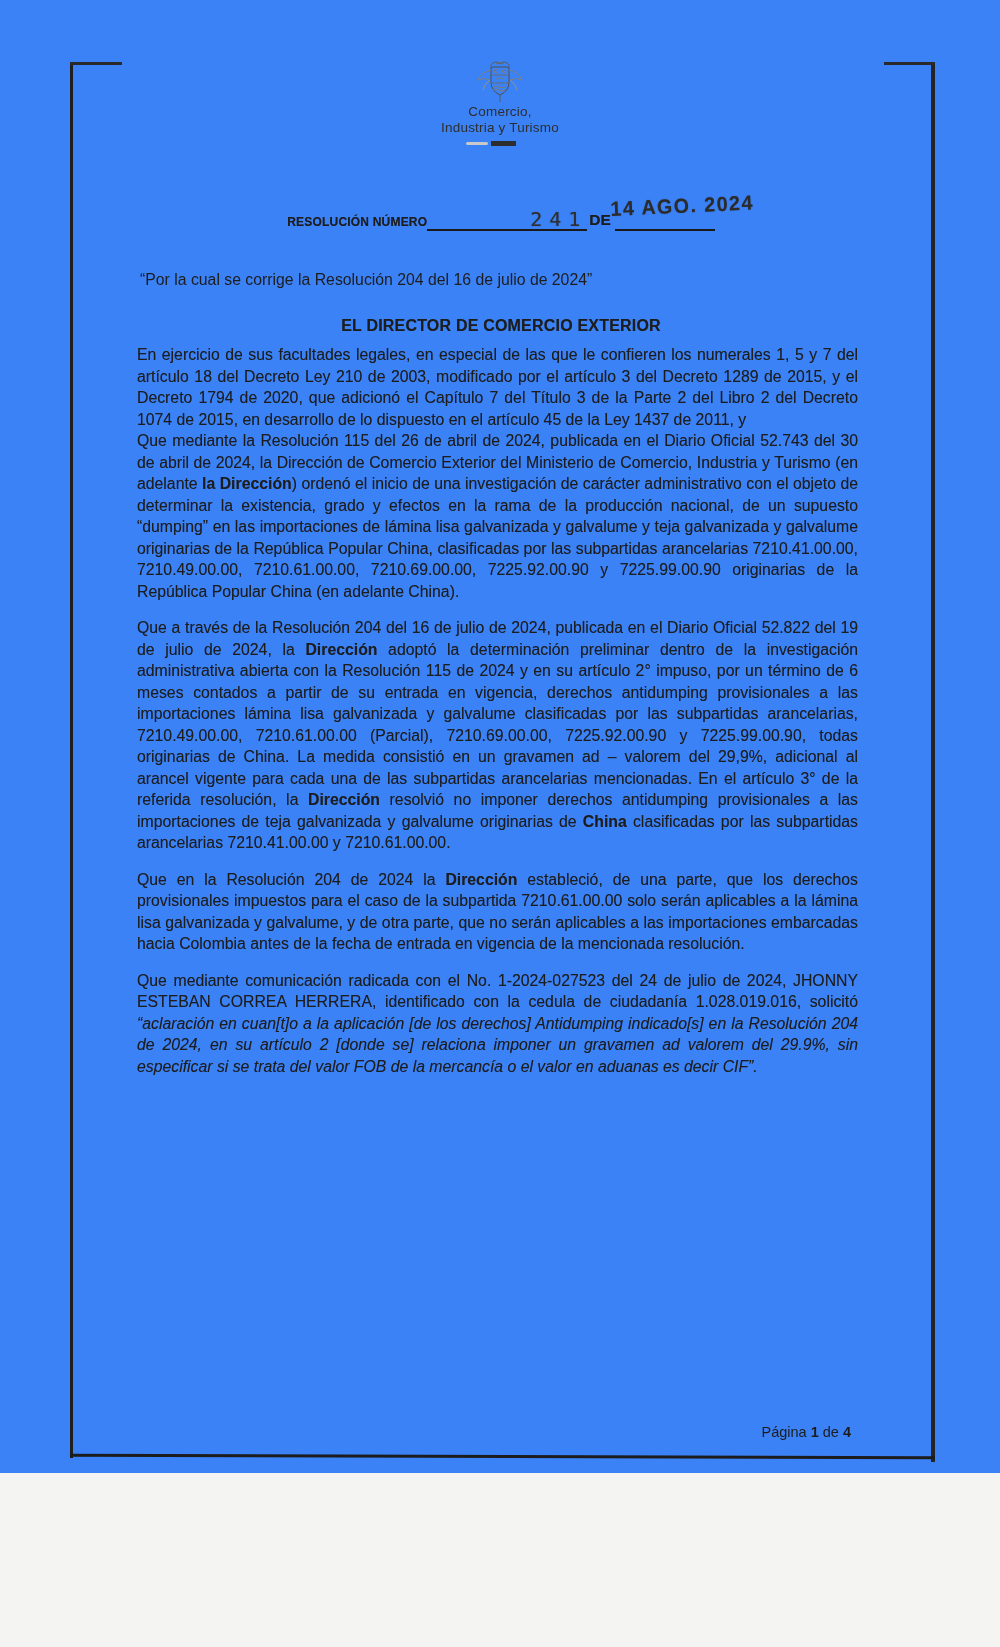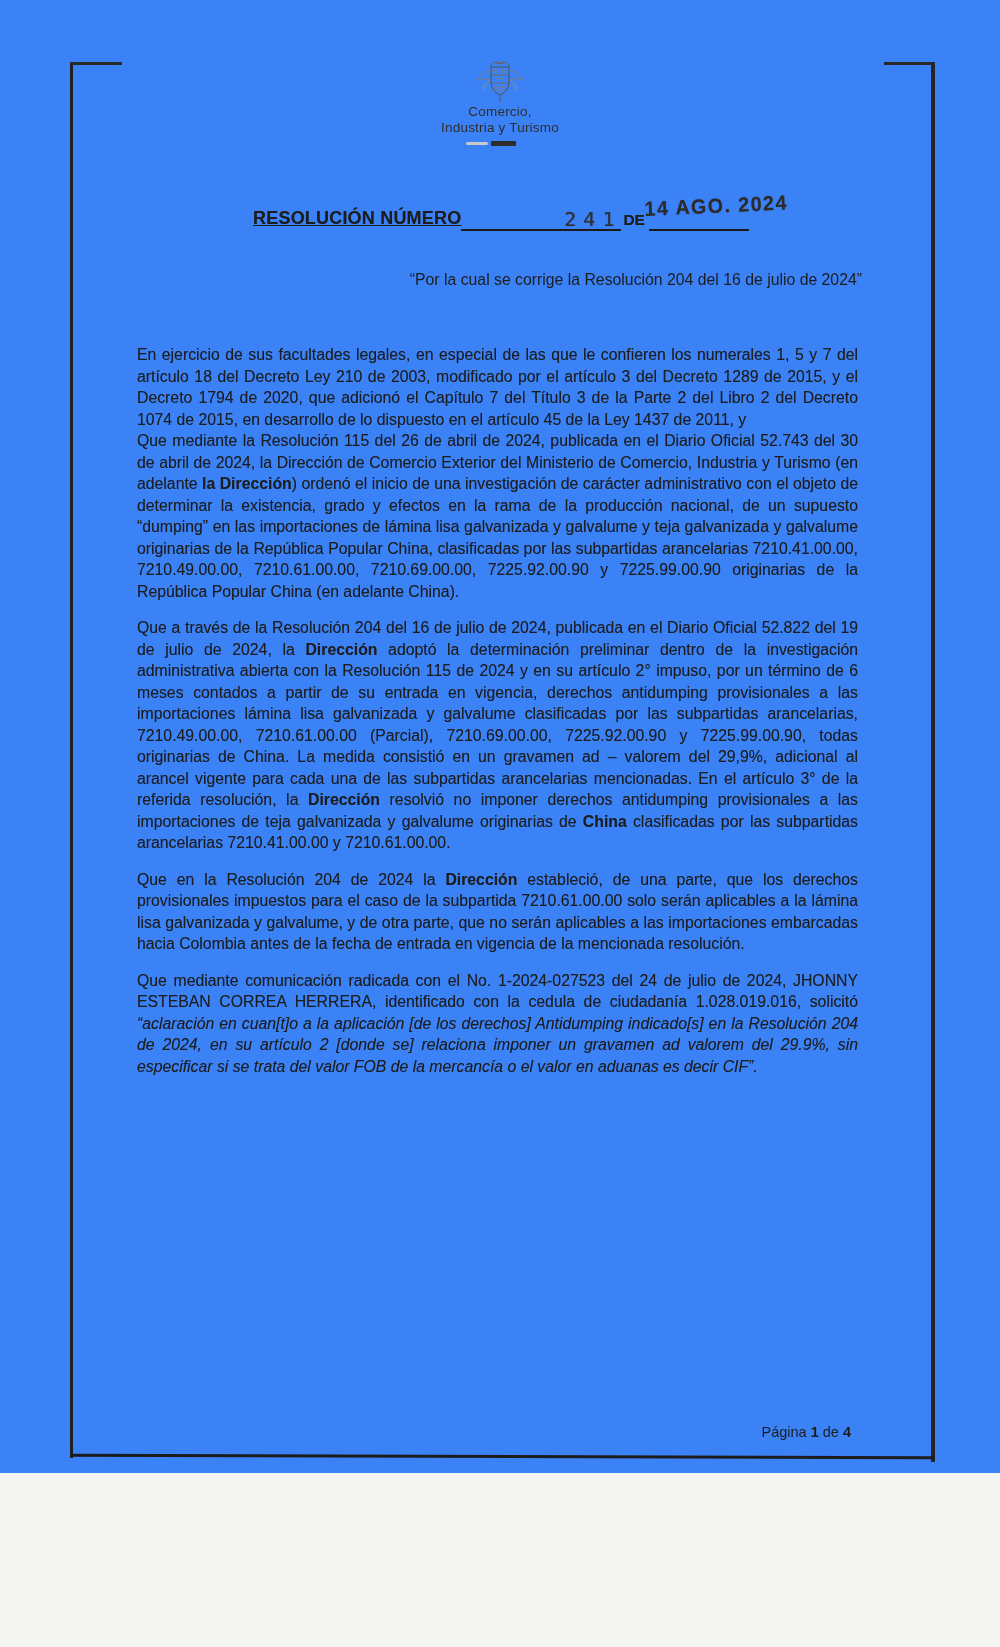--- a/index.html
+++ b/index.html
@@ -19,37 +19,37 @@
   .logo { position:absolute; left:463px; top:58px; }
   .ministry { position:absolute; left:350px; top:104px; width:300px; text-align:center;
               font-size:13.5px; line-height:16px; color:#2e2e2e; letter-spacing:.2px; }
   .ministry-bar { position:absolute; left:491px; top:141px; width:25px; height:5px; background:#2d2d2d; }
   .ministry-squiggle { position:absolute; left:466px; top:142px; width:22px; height:3px;
               background:#c9c9c9; border-radius:2px; }
 
   
   .title-row { position:absolute; left:140px; top:205px; width:722px;
                display:flex; justify-content:center; align-items:flex-end; }
-  .title-label { font-weight:bold; font-size:18px; letter-spacing:.2px; padding-bottom:2px;
-                 text-shadow:0 0 .5px rgba(20,20,20,.5);text-decoration:underline; }
+  .title-label { font-weight:bold; font-size:12px; letter-spacing:.2px; padding-bottom:2px;
+                 text-shadow:0 0 .5px rgba(20,20,20,.5); }
   .num-slot { display:inline-block; width:160px; border-bottom:2px solid #1a1a1a;
               text-align:right; position:relative; }
   .res-number { font-family:"DejaVu Sans Mono", monospace; font-size:20px; letter-spacing:7px;
                 color:#2f2f2f; text-shadow:0 0 1px rgba(40,40,40,.55);
                 display:inline-block; transform:translateY(2px); }
   .title-de { font-weight:bold; font-size:15.5px; padding:0 4px 2px 2px;
               text-shadow:0 0 .5px rgba(20,20,20,.5); }
   .date-slot { display:inline-block; width:100px; border-bottom:2px solid #1a1a1a;
                position:relative; height:24px; }
   .date-stamp { position:absolute; left:-4px; top:-8px; white-space:nowrap;
                 font-weight:bold; font-size:20.5px; letter-spacing:1.5px; color:#2b2b2b;
                 transform:rotate(-2.6deg) scaleX(.96); transform-origin:left bottom;
                 text-shadow:0 0 1px rgba(43,43,43,.5); }
 
-  .subject { position:absolute; left:140px; top:271px; width:722px; text-align:right;
+  .subject { position:absolute; left:140px; top:271px; width:722px; text-align:left;
              font-size:15.8px; }
   .issuer  { position:absolute; left:140px; top:317px; width:722px; text-align:center;
              font-weight:bold; font-size:16px; letter-spacing:.2px;
              text-shadow:0 0 .5px rgba(20,20,20,.5); }
 
   
   .text-col { position:absolute; left:137px; top:344px; width:721px; }
   .body-text { text-align:justify; font-size:15.8px; line-height:21.5px;
                text-shadow:0 0 .45px rgba(25,25,25,.4); }
   .h-considerando { text-align:center; font-weight:bold; font-size:16px; margin:22px 0 24px 0;
@@ -113,20 +113,21 @@
       <span class="res-number">241</span>
     </span>
     <span class="title-de">DE</span>
     <span class="date-slot">
       <span class="date-stamp">14 AGO. 2024</span>
     </span>
   </div>
 
   <div class="subject">“Por la cual se corrige la Resolución 204 del 16 de julio de 2024”</div>
 
+  <div class="issuer">EL DIRECTOR DE COMERCIO EXTERIOR</div>
 
   <div class="text-col">
     <div class="body-text">En ejercicio de sus facultades legales, en especial de las que le confieren los numerales 1, 5 y 7 del artículo 18 del Decreto Ley 210 de 2003, modificado por el artículo 3 del Decreto 1289 de 2015, y el Decreto 1794 de 2020, que adicionó el Capítulo 7 del Título 3 de la Parte 2 del Libro 2 del Decreto 1074 de 2015, en desarrollo de lo dispuesto en el artículo 45 de la Ley 1437 de 2011, y</div>
     <div class="body-text recital" style="margin-top:0"><span>Que mediante la Resolución 115 del 26 de abril de 2024, publicada en el Diario Oficial 52.743 del 30 de abril de 2024, la Dirección de Comercio Exterior del Ministerio de Comercio, Industria y Turismo (en adelante </span><span class="b">la Dirección</span><span>) ordenó el inicio de una investigación de carácter administrativo con el objeto de determinar la existencia, grado y efectos en la rama de la producción nacional, de un supuesto “dumping” en las importaciones de lámina lisa galvanizada y galvalume y teja galvanizada y galvalume originarias de la República Popular China, clasificadas por las subpartidas arancelarias 7210.41.00.00, 7210.49.00.00, 7210.61.00.00, 7210.69.00.00, 7225.92.00.90 y 7225.99.00.90 originarias de la República Popular China (en adelante China).</span></div>
     <div class="body-text recital"><span>Que a través de la Resolución 204 del 16 de julio de 2024, publicada en el Diario Oficial 52.822 del 19 de julio de 2024, la </span><span class="b">Dirección</span><span> adoptó la determinación preliminar dentro de la investigación administrativa abierta con la Resolución 115 de 2024 y en su artículo 2° impuso, por un término de 6 meses contados a partir de su entrada en vigencia, derechos antidumping provisionales a las importaciones lámina lisa galvanizada y galvalume clasificadas por las subpartidas arancelarias, 7210.49.00.00, 7210.61.00.00 (Parcial), 7210.69.00.00, 7225.92.00.90 y 7225.99.00.90, todas originarias de China. La medida consistió en un gravamen ad – valorem del 29,9%, adicional al arancel vigente para cada una de las subpartidas arancelarias mencionadas. En el artículo 3° de la referida resolución, la </span><span class="b">Dirección</span><span> resolvió no imponer derechos antidumping provisionales a las importaciones de teja galvanizada y galvalume originarias de </span><span class="b">China</span><span> clasificadas por las subpartidas arancelarias 7210.41.00.00 y 7210.61.00.00.</span></div>
     <div class="body-text recital"><span>Que en la Resolución 204 de 2024 la </span><span class="b">Dirección</span><span> estableció, de una parte, que los derechos provisionales impuestos para el caso de la subpartida 7210.61.00.00 solo serán aplicables a la lámina lisa galvanizada y galvalume, y de otra parte, que no serán aplicables a las importaciones embarcadas hacia Colombia antes de la fecha de entrada en vigencia de la mencionada resolución.</span></div>
     <div class="body-text recital"><span>Que mediante comunicación radicada con el No. 1-2024-027523 del 24 de julio de 2024, JHONNY ESTEBAN CORREA HERRERA, identificado con la cedula de ciudadanía 1.028.019.016, solicitó </span><span class="i">“aclaración en cuan[t]o a la aplicación [de los derechos] Antidumping indicado[s] en la Resolución 204 de 2024, en su artículo 2 [donde se] relaciona imponer un gravamen ad valorem del 29.9%, sin especificar si se trata del valor FOB de la mercancía o el valor en aduanas es decir CIF”.</span></div>
   </div>
 
   <div class="footer"><span>Página </span><span class="b">1</span><span> de </span><span class="b">4</span></div>

